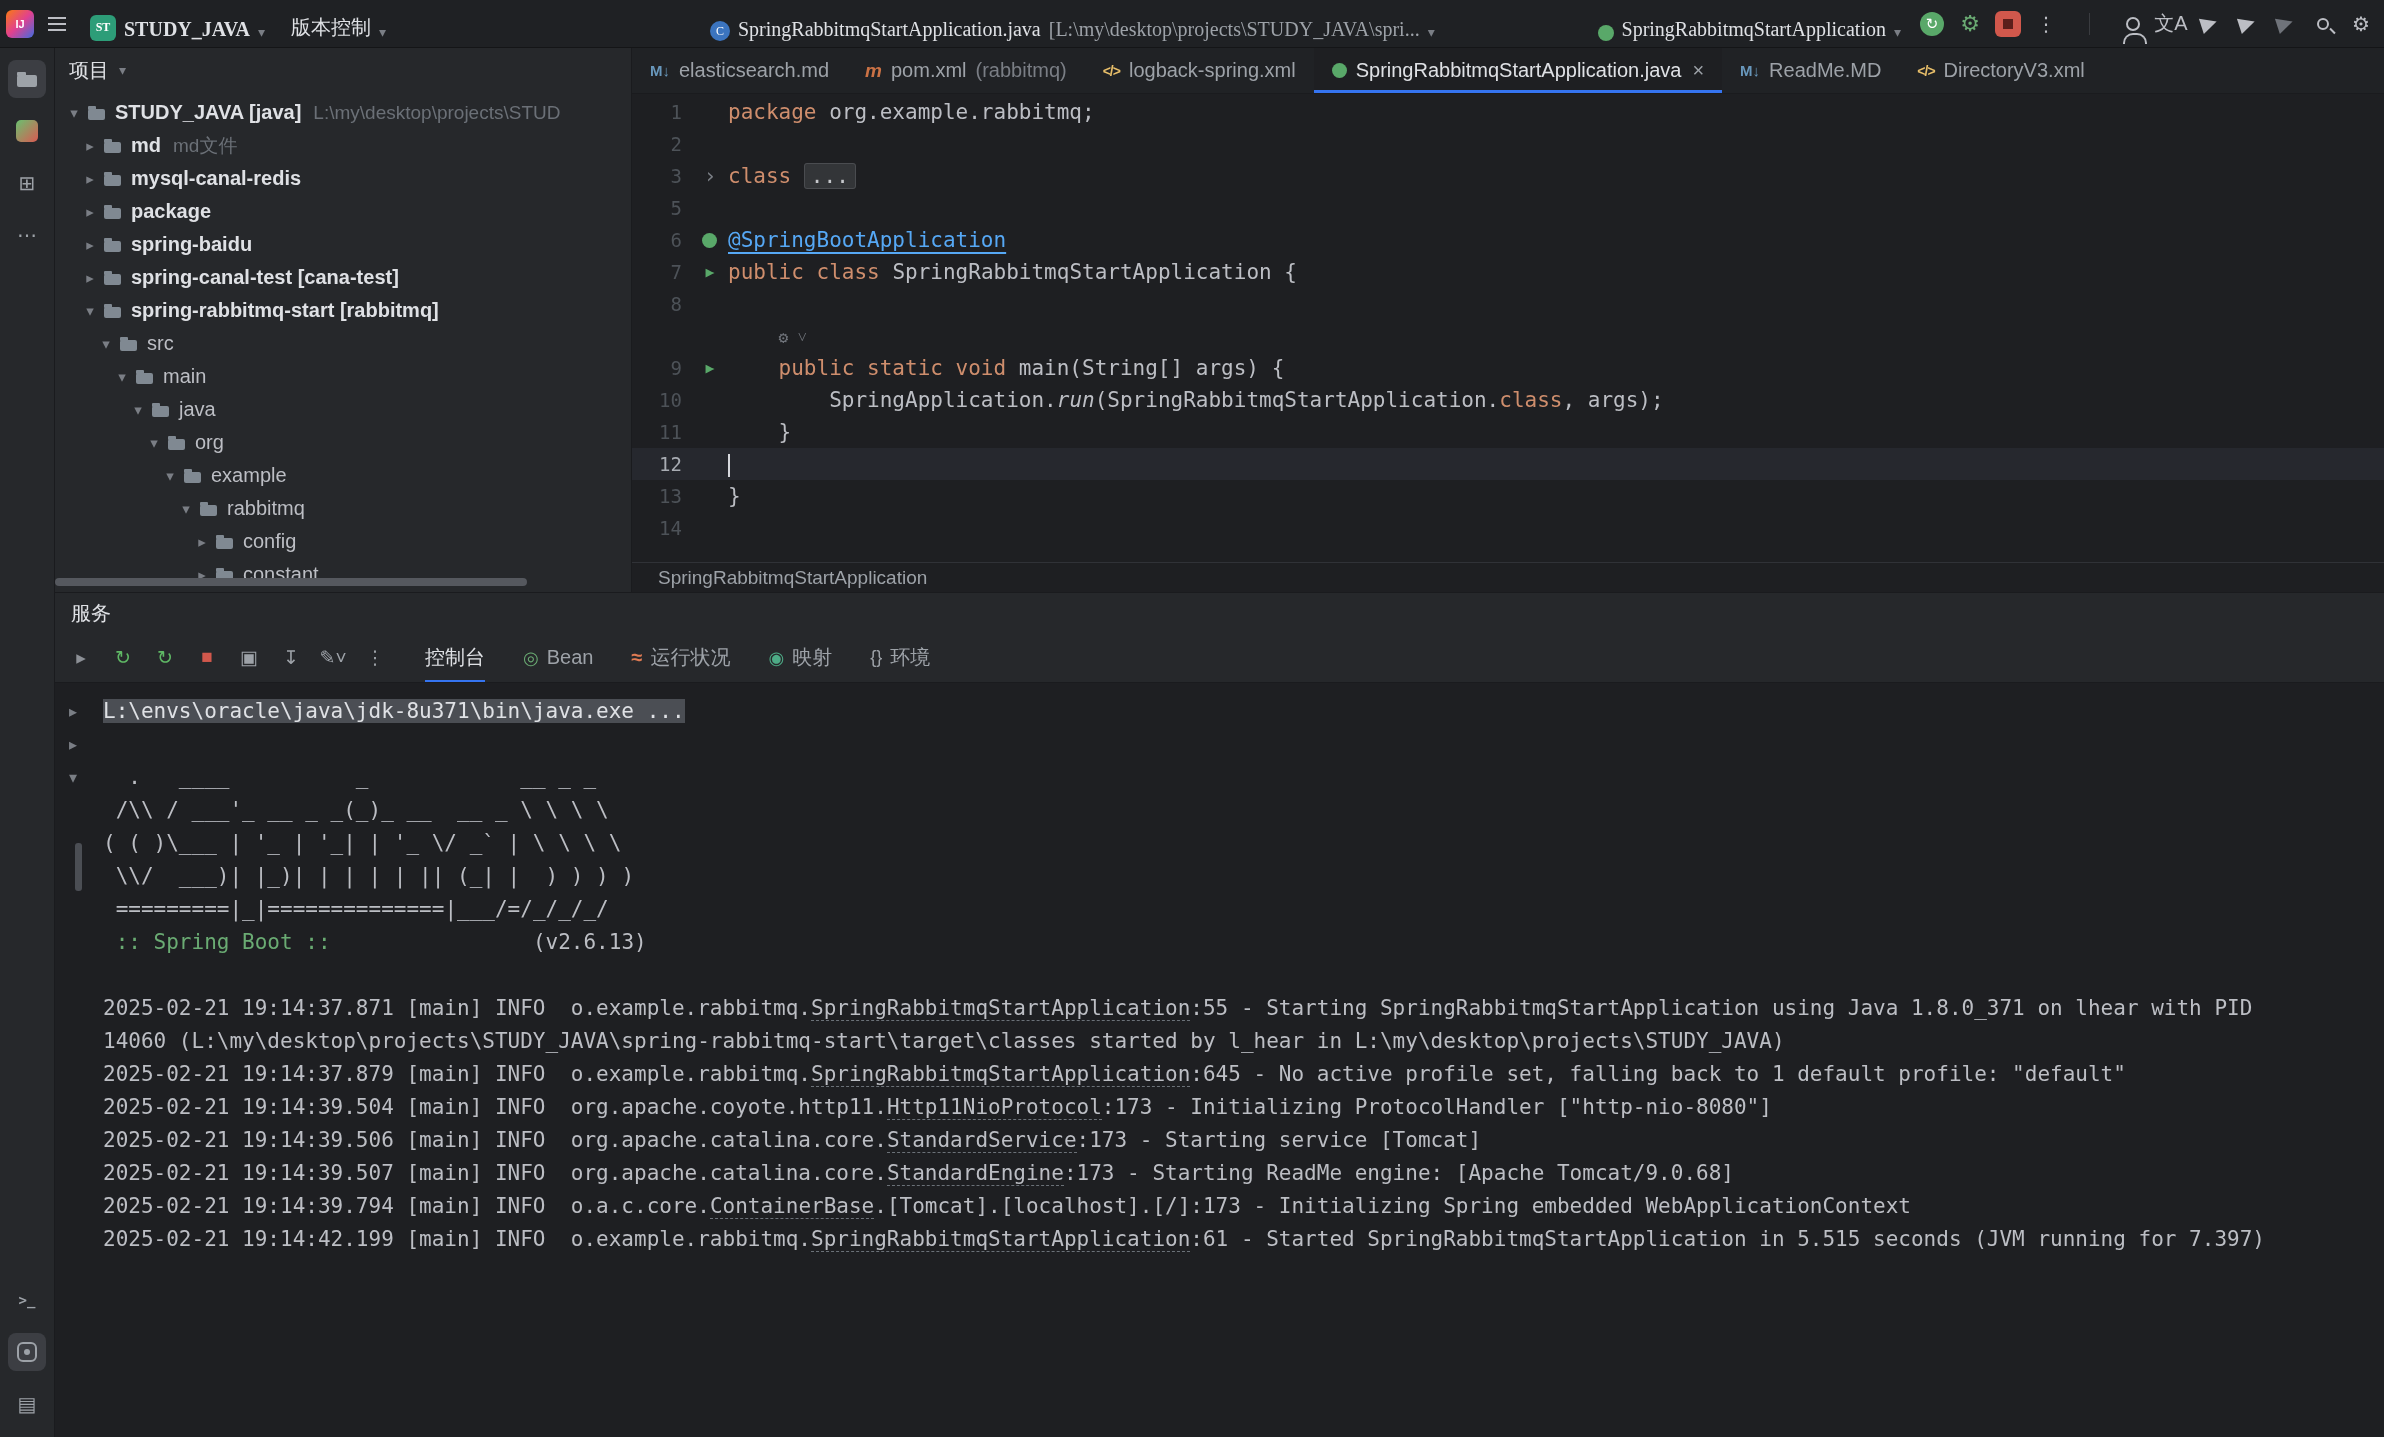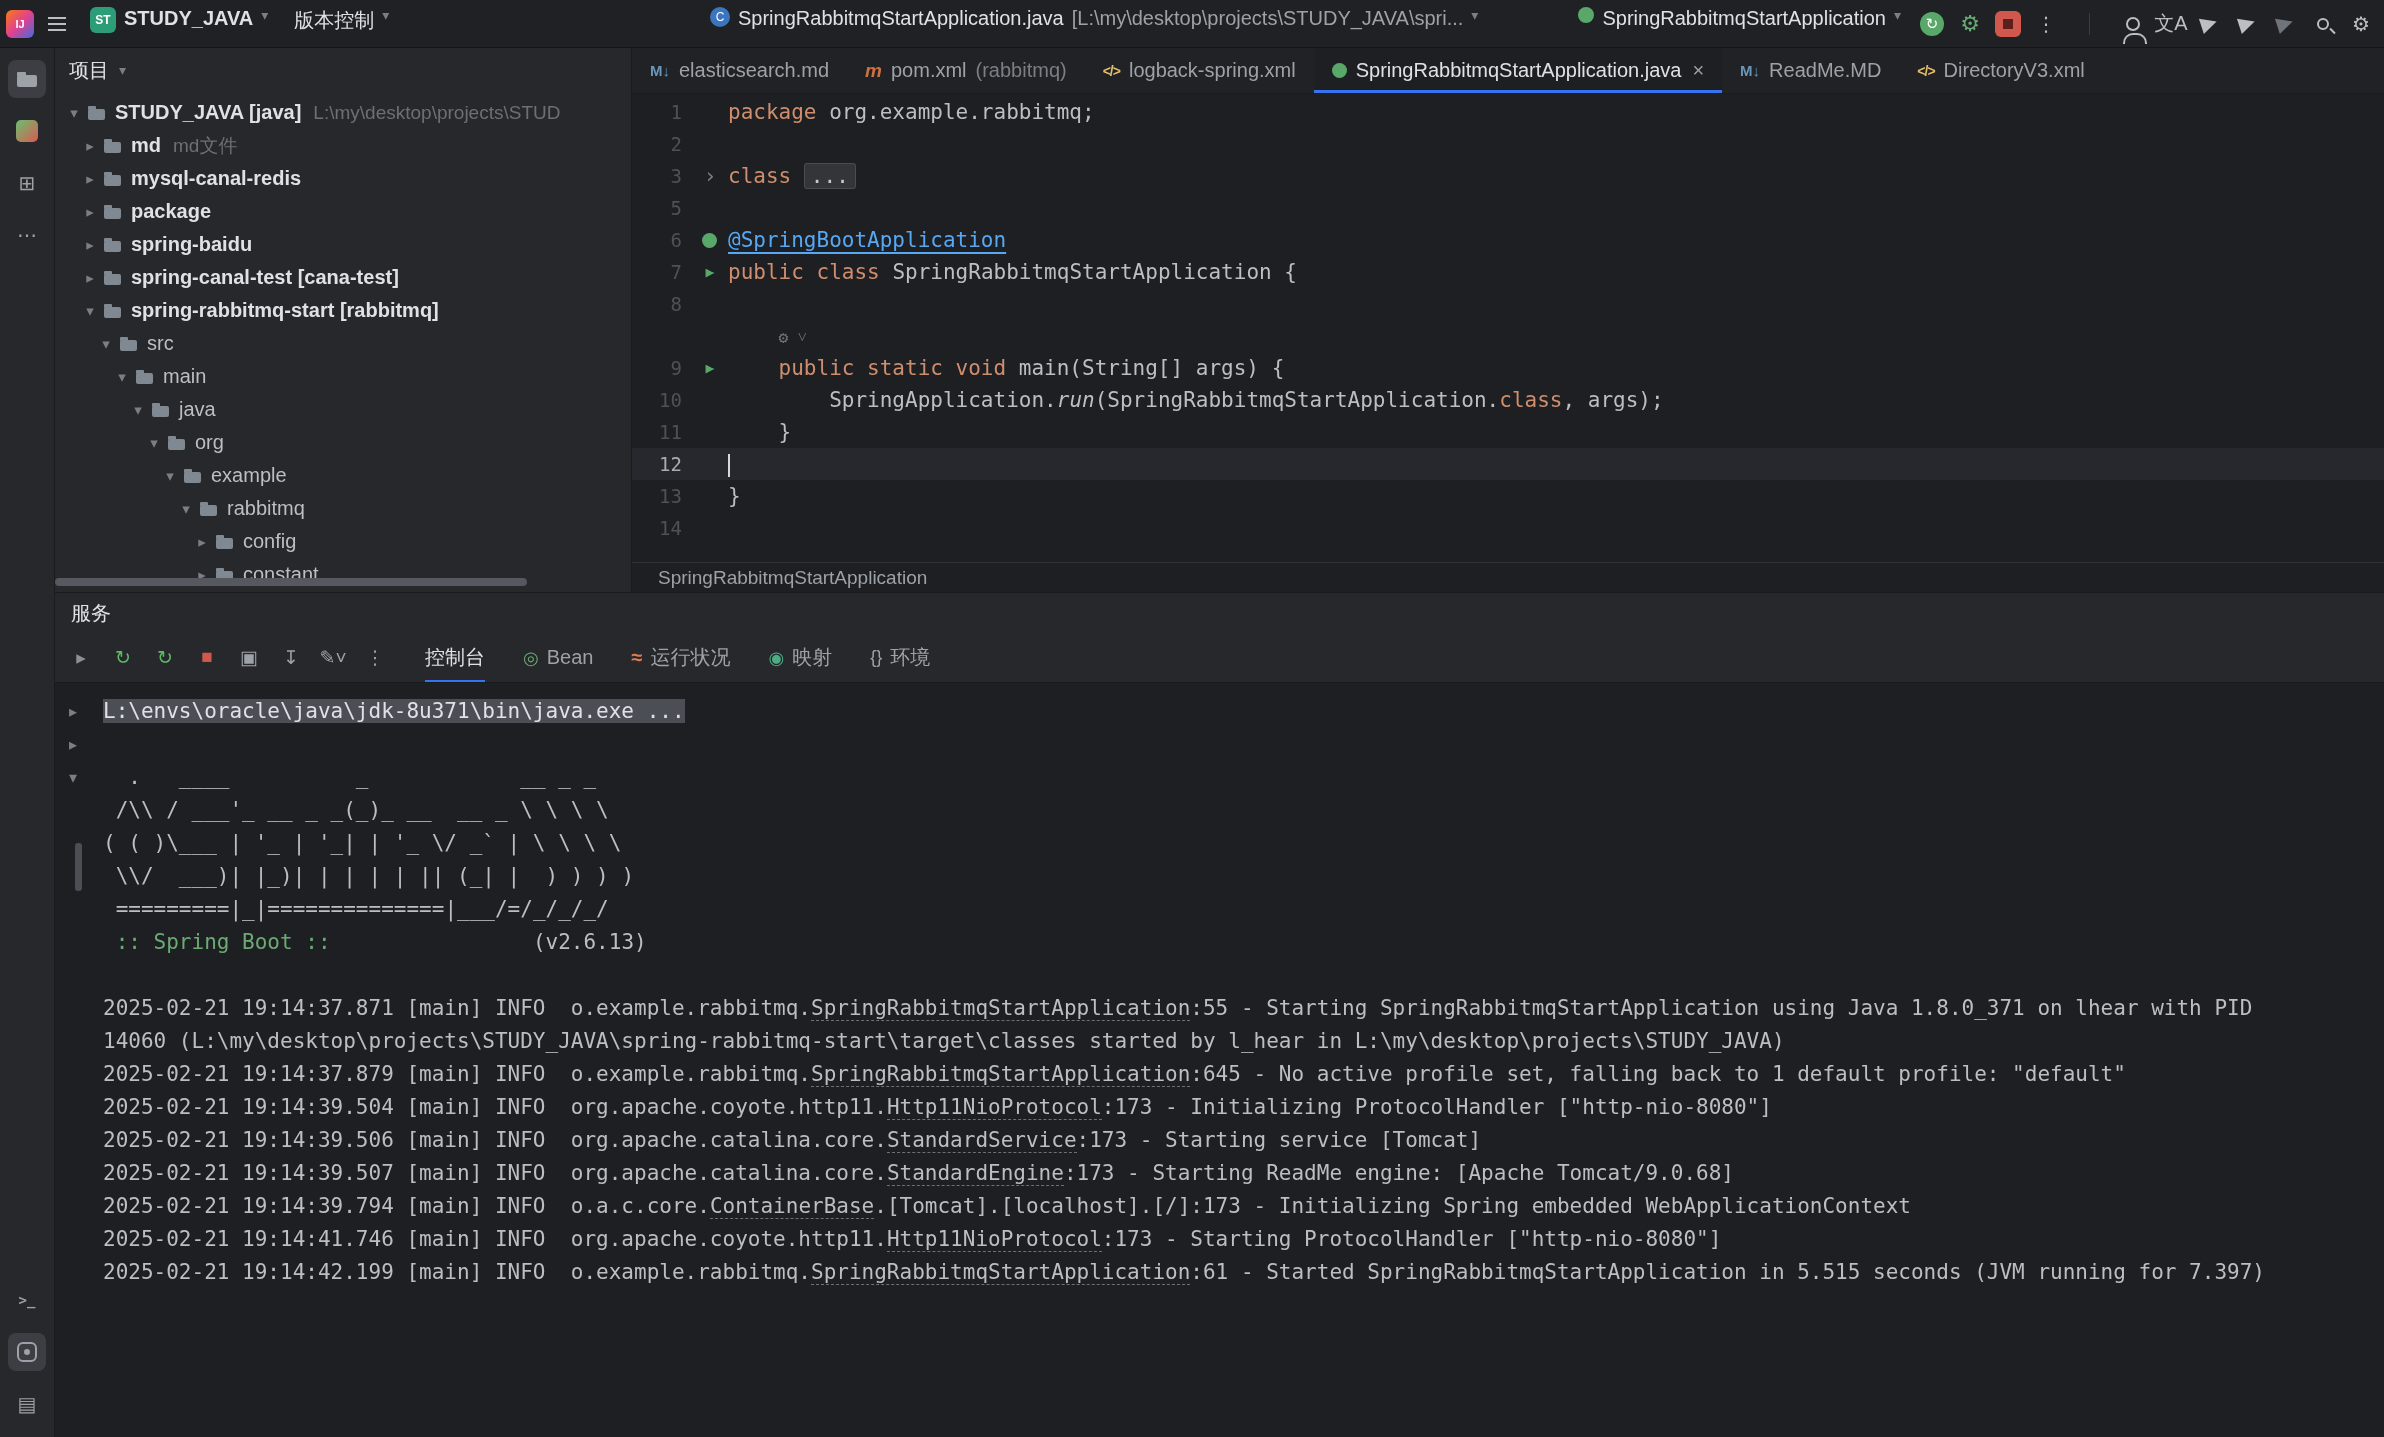--- a/index.html
+++ b/index.html
@@ -8,22 +8,22 @@
   .app{position:relative;width:2384px;height:1437px}
 
   
   .titlebar{position:absolute;left:0;top:0;width:100%;height:48px;background:#1f2124;
     display:flex;align-items:center;padding:0 6px;gap:6px;border-bottom:1px solid #141517}
   .logo{width:28px;height:28px;border-radius:6px;display:inline-flex;align-items:center;justify-content:center;
     background:linear-gradient(135deg,#f97a12 0%,#e1418f 50%,#3f6ce0 100%);color:#fff;font-size:11px;font-weight:bold}
   .icon-btn{display:inline-flex;align-items:center;justify-content:center;min-width:34px;height:34px;
     border-radius:6px;color:#bcbec4;font-size:20px;cursor:default}
   .hamburger i{display:block;width:18px;height:2px;background:#bcbec4;box-shadow:0 6px 0 #bcbec4,0 -6px 0 #bcbec4}
-  .tb-widget{display:inline-flex;align-items:flex-start;gap:8px;height:34px;padding:0 10px;border:none;background:transparent;
-    color:#dfe1e5;font-size:20px;border-radius:6px;font-family:Liberation Sans, sans-serif}
+  .tb-widget{display:inline-flex;align-items:flex-end;gap:8px;height:34px;padding:0 10px;border:none;background:transparent;
+    color:#dfe1e5;font-size:20px;border-radius:6px;font-family:Liberation Serif, serif}
   .proj-badge{width:26px;height:26px;border-radius:6px;background:#2d9d78;color:#fff;font-size:12px;font-weight:bold;
     display:inline-flex;align-items:center;justify-content:center}
   .strong{font-weight:700}
   .chev{color:#7a7e85;font-size:14px}
   .dim{color:#9da2a8}
   .tb-center{position:absolute;left:700px;top:0;height:48px;display:flex;align-items:center}
   .file-ico{width:20px;height:20px;border-radius:50%;background:#3b74bf;color:#fff;font-size:12px;
     display:inline-flex;align-items:center;justify-content:center}
   .tb-right{margin-left:auto;display:flex;align-items:center;gap:4px}
   .spring-dot{width:16px;height:16px;border-radius:50%;background:#59a869;display:inline-block}
@@ -423,19 +423,18 @@
           <div class="console-line"><span> \\/  ___)| |_)| | | | | || (_| |  ) ) ) )</span></div>
           <div class="console-line"><span> =========|_|==============|___/=/_/_/_/</span></div>
           <div class="console-line"><span class="c-green"> :: Spring Boot ::</span><span>                (v2.6.13)</span></div>
           <div class="console-line">&nbsp;</div>
           <div class="console-line"><span>2025-02-21 19:14:37.871 [main] INFO  o.example.rabbitmq.</span><span class="c-u">SpringRabbitmqStartApplication</span><span>:55 - Starting SpringRabbitmqStartApplication using Java 1.8.0_371 on lhear with PID 14060 (L:\my\desktop\projects\STUDY_JAVA\spring-rabbitmq-start\target\classes started by l_hear in L:\my\desktop\projects\STUDY_JAVA)</span></div>
           <div class="console-line"><span>2025-02-21 19:14:37.879 [main] INFO  o.example.rabbitmq.</span><span class="c-u">SpringRabbitmqStartApplication</span><span>:645 - No active profile set, falling back to 1 default profile: "default"</span></div>
           <div class="console-line"><span>2025-02-21 19:14:39.504 [main] INFO  org.apache.coyote.http11.</span><span class="c-u">Http11NioProtocol</span><span>:173 - Initializing ProtocolHandler ["http-nio-8080"]</span></div>
           <div class="console-line"><span>2025-02-21 19:14:39.506 [main] INFO  org.apache.catalina.core.</span><span class="c-u">StandardService</span><span>:173 - Starting service [Tomcat]</span></div>
           <div class="console-line"><span>2025-02-21 19:14:39.507 [main] INFO  org.apache.catalina.core.</span><span class="c-u">StandardEngine</span><span>:173 - Starting ReadMe engine: [Apache Tomcat/9.0.68]</span></div>
           <div class="console-line"><span>2025-02-21 19:14:39.794 [main] INFO  o.a.c.core.</span><span class="c-u">ContainerBase</span><span>.[Tomcat].[localhost].[/]:173 - Initializing Spring embedded WebApplicationContext</span></div>
-          <div class="console-line"><span>2025-02-21 19:14:41.746 [main] INFO  org.apache.coyote.http11.</span><span class="c-u">Http11NioProtocol</span><span>:173 - Starting ProtocolHandler ["http-nio-8080"]</span></div>
           <div class="console-line"><span>2025-02-21 19:14:42.199 [main] INFO  o.example.rabbitmq.</span><span class="c-u">SpringRabbitmqStartApplication</span><span>:61 - Started SpringRabbitmqStartApplication in 5.515 seconds (JVM running for 7.397)</span></div>
         </div>
     </div>
   </section>
 
 </div>
 
 </body></html>

